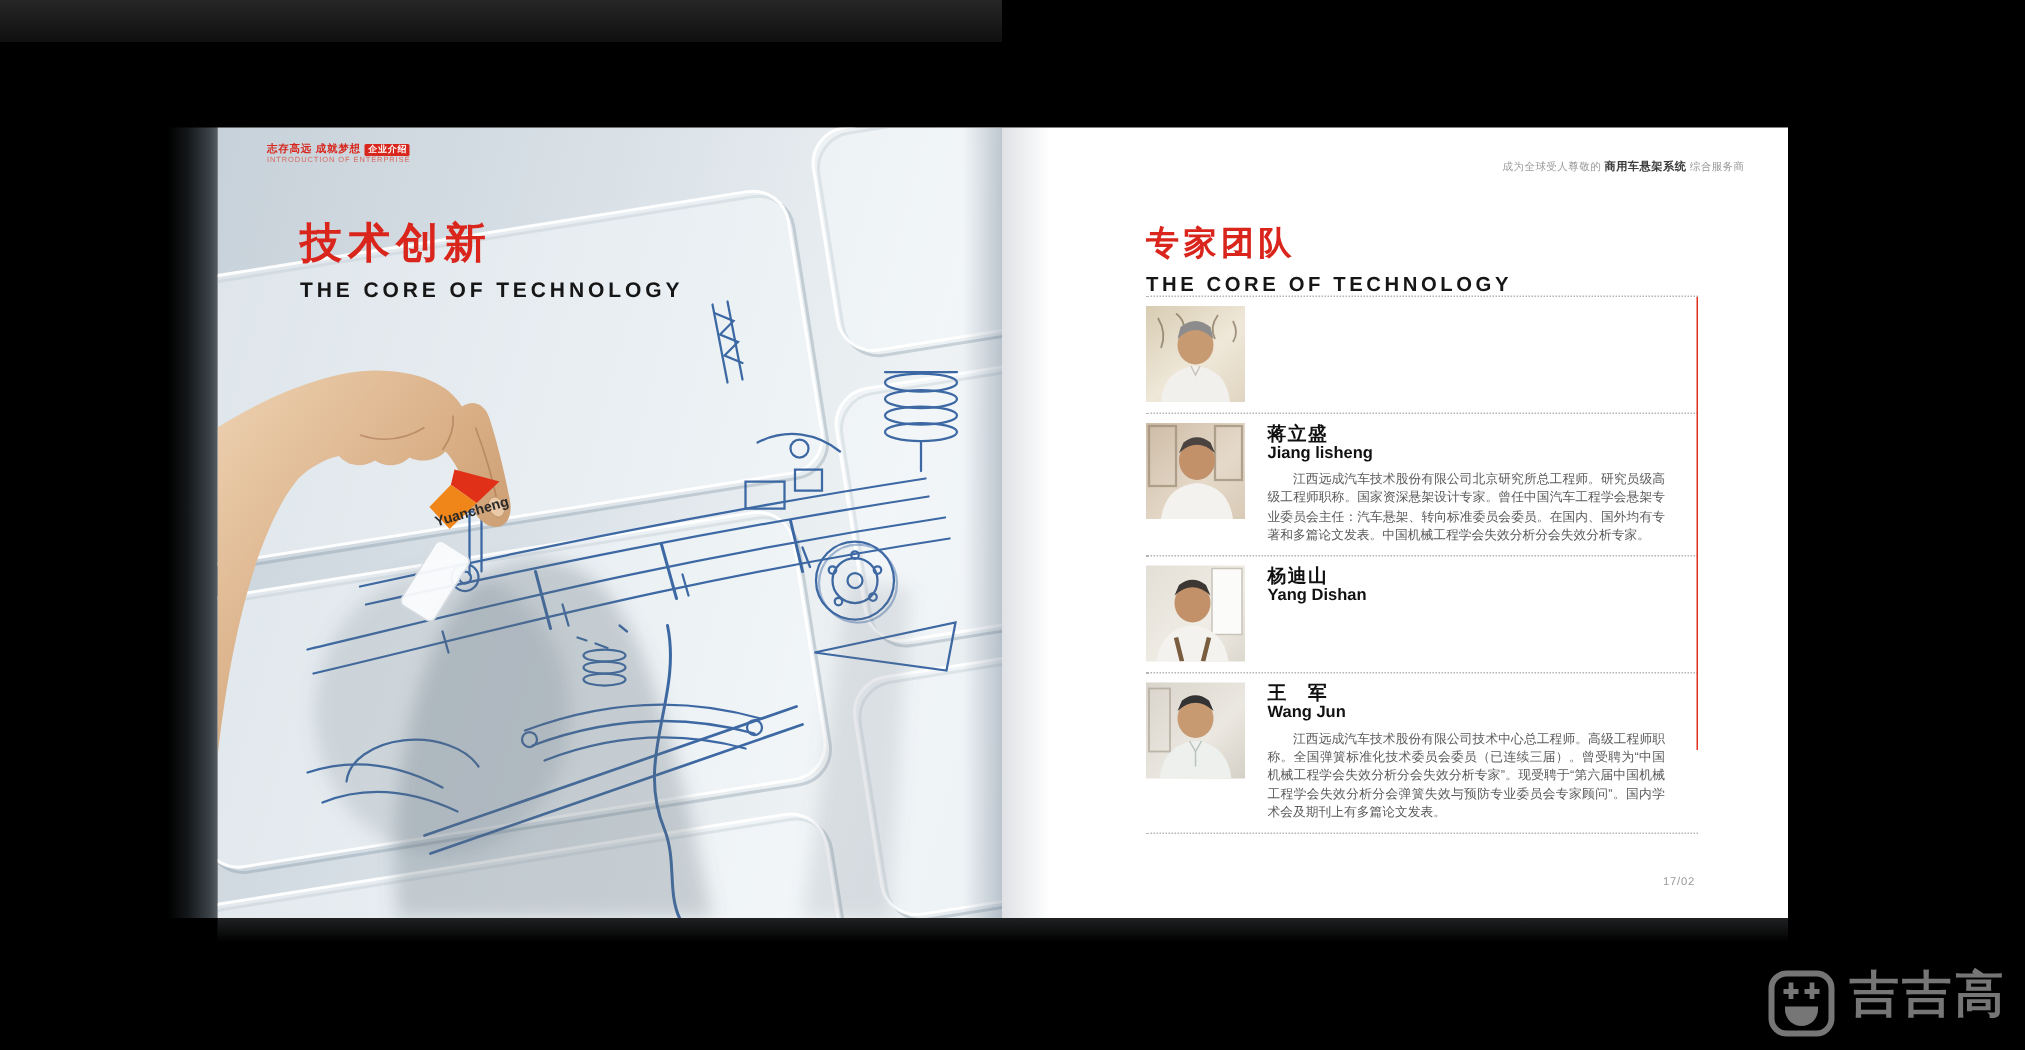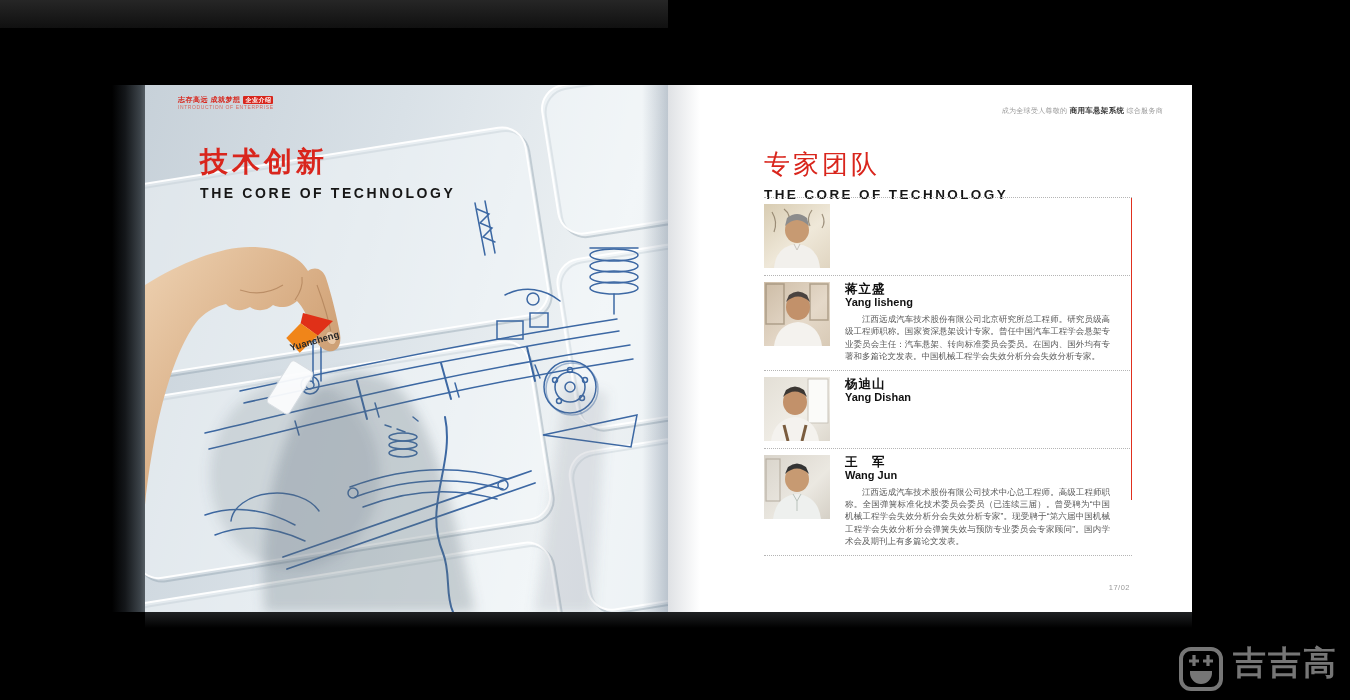--- a/index.html
+++ b/index.html
@@ -29,21 +29,21 @@
   .lt-title .cn{font-size:28px;font-weight:bold;color:#d9251c;letter-spacing:4px;margin:0;}
   .lt-title .en{font-size:14px;font-weight:bold;color:#161616;letter-spacing:2.6px;margin-top:4px;}
 
   
   .page-right{position:absolute;left:668px;top:85px;width:524px;height:527px;background:#fff;overflow:hidden;}
   .page-right .fold{position:absolute;left:0;top:0;width:32px;height:100%;
     background:linear-gradient(90deg,rgba(110,120,135,.22),rgba(110,120,135,0));}
   .rt-slogan{position:absolute;top:21px;right:29px;font-size:7px;color:#9a9a9a;letter-spacing:.3px;}
   .rt-slogan b{color:#3a3a3a;font-size:7.5px;}
   .rt-title{position:absolute;left:96px;top:62px;}
-  .rt-title .cn{font-size:26px;font-weight:normal;color:#d9251c;letter-spacing:3px;}
+  .rt-title .cn{font-size:22px;font-weight:bold;color:#d9251c;letter-spacing:3px;}
   .rt-title .en{font-size:13.5px;font-weight:bold;color:#161616;letter-spacing:2.4px;margin-top:5px;}
 
   .expert-list{position:absolute;left:96px;top:112px;width:368px;border-top:1px dotted #b5b5b5;}
   .expert{display:flex;padding:6px 0 7px;border-bottom:1px dotted #b5b5b5;}
   .photo{width:66px;height:64px;flex:0 0 66px;margin-right:15px;overflow:hidden;position:relative;}
   .photo svg{position:absolute;left:0;top:0;}
   .info{flex:1;min-width:0;padding-right:22px;}
   .e-name{font-size:12.5px;font-weight:bold;color:#111;letter-spacing:1px;line-height:14px;}
   .e-pinyin{font-size:11px;font-weight:bold;color:#111;line-height:13px;margin-bottom:4px;}
   .e-desc{font-size:8.5px;color:#5a5a5a;line-height:12.4px;text-align:justify;white-space:pre-line;}
@@ -221,21 +221,21 @@
           <svg width="66" height="64">
             <rect x="2" y="2" width="18" height="40" fill="none" stroke="#9a8a74" stroke-width="1.5" opacity=".7"></rect>
             <rect x="46" y="2" width="18" height="36" fill="none" stroke="#9a8a74" stroke-width="1.5" opacity=".7"></rect>
             <ellipse cx="34" cy="25" rx="12" ry="13" fill="#c2916a"></ellipse>
             <path d="M22,20 q12,-11 24,0 l-3,-7 q-9,-7 -18,0 z" fill="#4a4340"></path>
             <path d="M10,64 q3,-22 24,-24 q21,2 24,24 z" fill="#f4f2ee"></path>
           </svg>
         </div>
         <div class="info">
           <div class="e-name">蒋立盛</div>
-          <div class="e-pinyin">Yang lisheng</div>
+          <div class="e-pinyin">Jiang lisheng</div>
           <div class="e-desc indent">江西远成汽车技术股份有限公司北京研究所总工程师。研究员级高级工程师职称。国家资深悬架设计专家。曾任中国汽车工程学会悬架专业委员会主任：汽车悬架、转向标准委员会委员。在国内、国外均有专著和多篇论文发表。中国机械工程学会失效分析分会失效分析专家。</div>
         </div>
       </div>
 
       <div class="expert">
         <div class="photo" style="background:linear-gradient(135deg,#e3dfd6 0%,#f0ede6 60%,#ddd8ce 100%)">
           <svg width="66" height="64">
             <rect x="44" y="2" width="20" height="44" fill="#fbfbf9" stroke="#c9c4ba" stroke-width="1"></rect>
             <ellipse cx="31" cy="25" rx="12" ry="13" fill="#c2916a"></ellipse>
             <path d="M19,20 q12,-11 24,0 l-3,-7 q-9,-7 -18,0 z" fill="#3c3733"></path>

